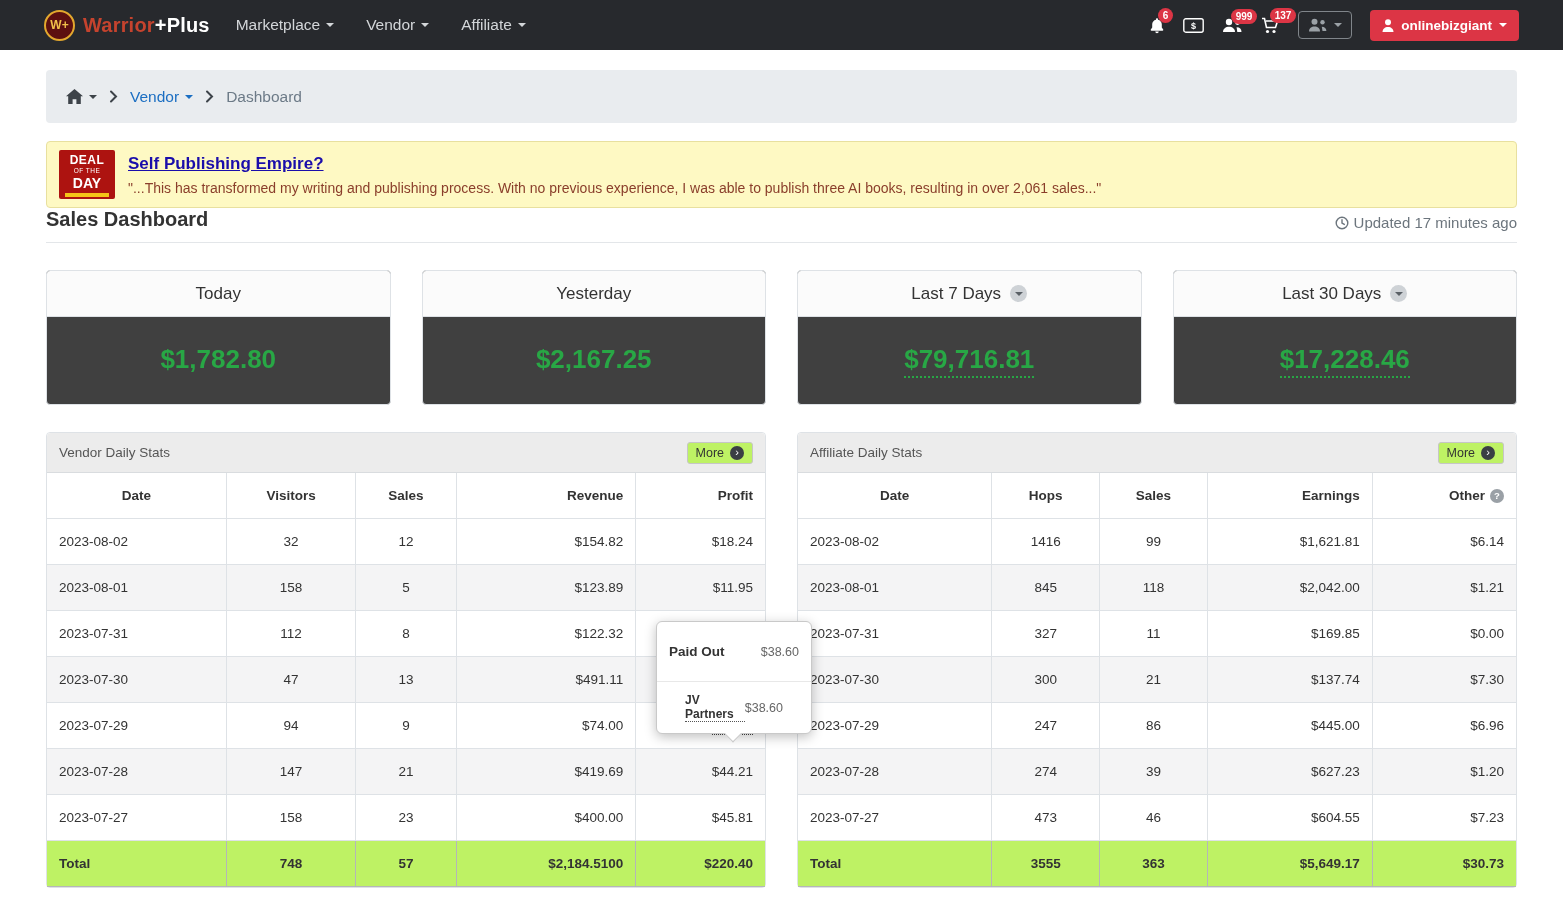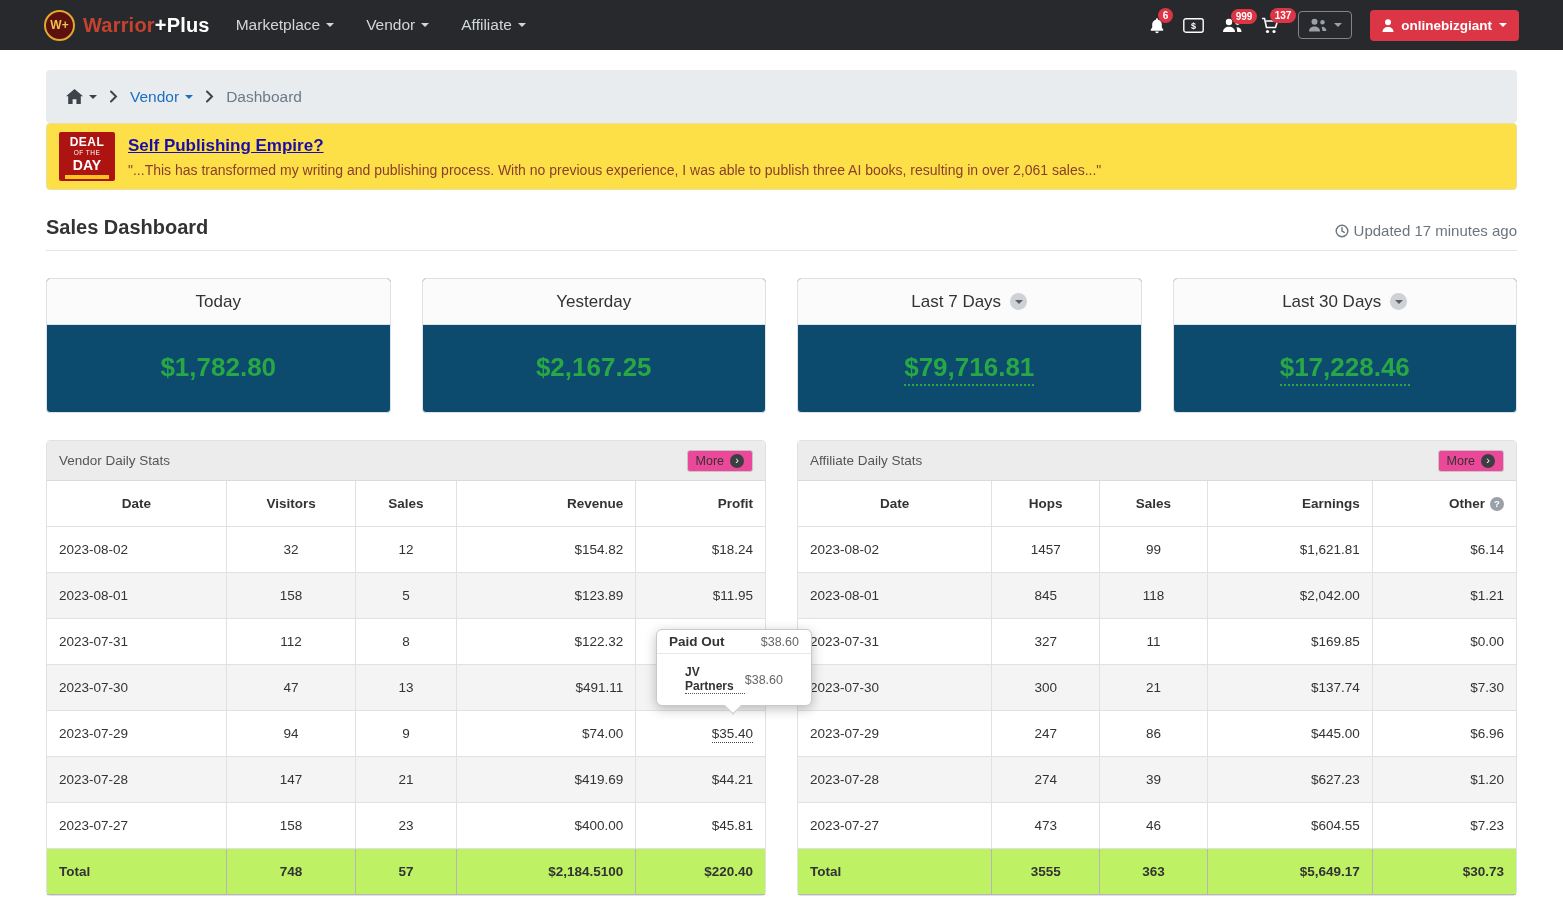--- a/index.html
+++ b/index.html
@@ -38,62 +38,62 @@
 
   
   .breadcrumb { margin-top:20px; height:53px; background:#e9ecef; border-radius:4px;
     display:flex; align-items:center; padding:0 20px; gap:12px; font-size:15.5px; }
   .crumb-home { display:flex; align-items:center; gap:6px; color:#3d4349; cursor:pointer; }
   .crumb-link { color:#1b6ec2; display:flex; align-items:center; gap:6px; cursor:pointer; }
   .crumb-current { color:#6c7a87; }
   .crumb-sep { display:flex; align-items:center; }
 
   
-  .deal-banner { margin-top:0; background:#fde047; border:1px solid #e8e09f;
+  .deal-banner { margin-top:18px; background:#fef9c3; border:1px solid #e8e09f;
     border-radius:4px; padding:9px 12px; display:flex; gap:13px; align-items:center;
     height:67px; }
   .deal-badge { width:56px; height:49px; background:#ad1310; border-radius:2px;
     display:flex; flex-direction:column; align-items:center; justify-content:center;
     line-height:1; flex-shrink:0; padding-top:2px; }
   .deal-badge .l1 { color:#fff; font-weight:bold; font-size:12px; letter-spacing:.5px; }
   .deal-badge .l2 { color:#fff; font-size:6.5px; margin:2px 0; letter-spacing:.5px; }
   .deal-badge .l3 { color:#fff; font-weight:bold; font-size:14px; }
   .deal-badge .strip { width:80%; height:4px; background:#f5c518; margin-top:3px; }
   .deal-title { color:#1a0dab; font-size:17px; font-weight:bold;
     text-decoration:underline; cursor:pointer; display:inline-block; }
   .deal-quote { color:#8a3e2b; font-size:14px; margin-top:6px; }
 
   
-  .page-head { margin-top:26px; display:flex; justify-content:space-between;
+  .page-head { display:flex; justify-content:space-between;
     align-items:flex-end; border-bottom:1px solid #e3e6e9; padding-bottom:11px; }
   .page-title { font-size:20px; font-weight:bold; color:#333; }
   .updated { font-size:15px; color:#6c757d; display:flex; align-items:center; gap:5px; }
 
   
   .cards-row { margin-top:27px; display:grid; grid-template-columns:repeat(4,1fr); gap:31px; }
-  .stat-card { border:1px solid #dee2e6; border-radius:4px; background:#0c4a6e; overflow:hidden; }
+  .stat-card { border:1px solid #dee2e6; border-radius:4px; background:#404040; overflow:hidden; }
   .stat-card-header { height:46px; display:flex; align-items:center; justify-content:center;
     gap:9px; font-size:17px; color:#333; border-bottom:1px solid #dee2e6; background:#fbfbfb; }
   .caret-circle { width:17px; height:17px; border-radius:50%; background:#ced2d6;
     display:inline-flex; align-items:center; justify-content:center; color:#5a6066;
     cursor:pointer; }
   .caret-circle .caret { border-top-width:4px; }
   .stat-value { padding:27px 0 29px; text-align:center; }
   .stat-value span { font-size:26px; font-weight:bold; color:#28a745; }
   .stat-value.dotted span { border-bottom:2px dotted #28a745; padding-bottom:2px; cursor:pointer; }
 
   
   .tables-row { margin-top:27px; display:grid; grid-template-columns:1fr 1fr;
     gap:31px; align-items:start; }
   .table-card { border:1px solid #dee2e6; border-radius:4px; background:#fff; position:relative; }
   .table-card-header { height:40px; display:flex; justify-content:space-between;
     align-items:center; background:#ececec; border-bottom:1px solid #d9dcdf;
     padding:0 12px; border-radius:4px 4px 0 0; }
   .table-card-title { font-size:13.5px; color:#555; }
-  .more-btn { display:inline-flex; align-items:center; gap:6px; background:#ec4899;
+  .more-btn { display:inline-flex; align-items:center; gap:6px; background:#bef264;
     border:1px solid #c6c6c6; border-radius:3px; padding:3px 8px; font-size:12.5px;
     color:#333; cursor:pointer; font-family:inherit; }
   .more-icon { width:14px; height:14px; border-radius:50%; background:#3a3f44; color:#fff;
     display:inline-flex; align-items:center; justify-content:center; font-size:11px;
     line-height:1; padding-bottom:1px; }
   .stats-table { width:100%; border-collapse:collapse; font-size:13.5px; color:#333; }
   .stats-table th, .stats-table td { border:1px solid #dee2e6; padding:15px 12px; }
   .stats-table th { font-weight:bold; }
   .stats-table th:first-child, .stats-table td:first-child { border-left:none; }
   .stats-table th:last-child,  .stats-table td:last-child  { border-right:none; }
@@ -114,21 +114,21 @@
     background:#9aa0a6; color:#fff; font-size:9.5px; font-weight:bold;
     align-items:center; justify-content:center; margin-left:5px; vertical-align:1px;
     cursor:pointer; }
   .dotted-link { border-bottom:1px dotted #444; padding-bottom:1px; cursor:pointer; }
 
   
   .popover { position:absolute; left:609px; top:188px; width:156px; background:#fff;
     border:1px solid #c9c9c9; border-radius:6px; box-shadow:0 3px 12px rgba(0,0,0,.25);
     z-index:20; }
   .popover-header { display:flex; justify-content:space-between; align-items:center;
-    padding:4px 12px; border-bottom:1px solid #e8e8e8; }
+    padding:22px 12px; border-bottom:1px solid #e8e8e8; }
   .popover-title { font-size:13.5px; font-weight:bold; color:#333; }
   .popover-amount { font-size:12.5px; color:#666; }
   .popover-body { display:flex; justify-content:space-between; align-items:center;
     padding:11px 28px; }
   .popover-link { font-size:12px; font-weight:bold; color:#333;
     border-bottom:1px dotted #555; cursor:pointer; }
   .popover-arrow { position:absolute; left:50%; bottom:-7px; margin-left:-7px;
     width:12px; height:12px; background:#fff; transform:rotate(45deg);
     border-right:1px solid #c9c9c9; border-bottom:1px solid #c9c9c9; }
 </style>
@@ -399,21 +399,21 @@
             <th>Date</th>
             <th>Hops</th>
             <th>Sales</th>
             <th>Earnings</th>
             <th><span>Other</span><span class="q-icon">?</span></th>
           </tr>
         </thead>
         <tbody>
             <tr>
               <td>2023-08-02</td>
-              <td>1457</td>
+              <td>1416</td>
               <td>99</td>
               <td>$1,621.81</td>
               <td>$6.14</td>
             </tr>
             <tr>
               <td>2023-08-01</td>
               <td>845</td>
               <td>118</td>
               <td>$2,042.00</td>
               <td>$1.21</td>

